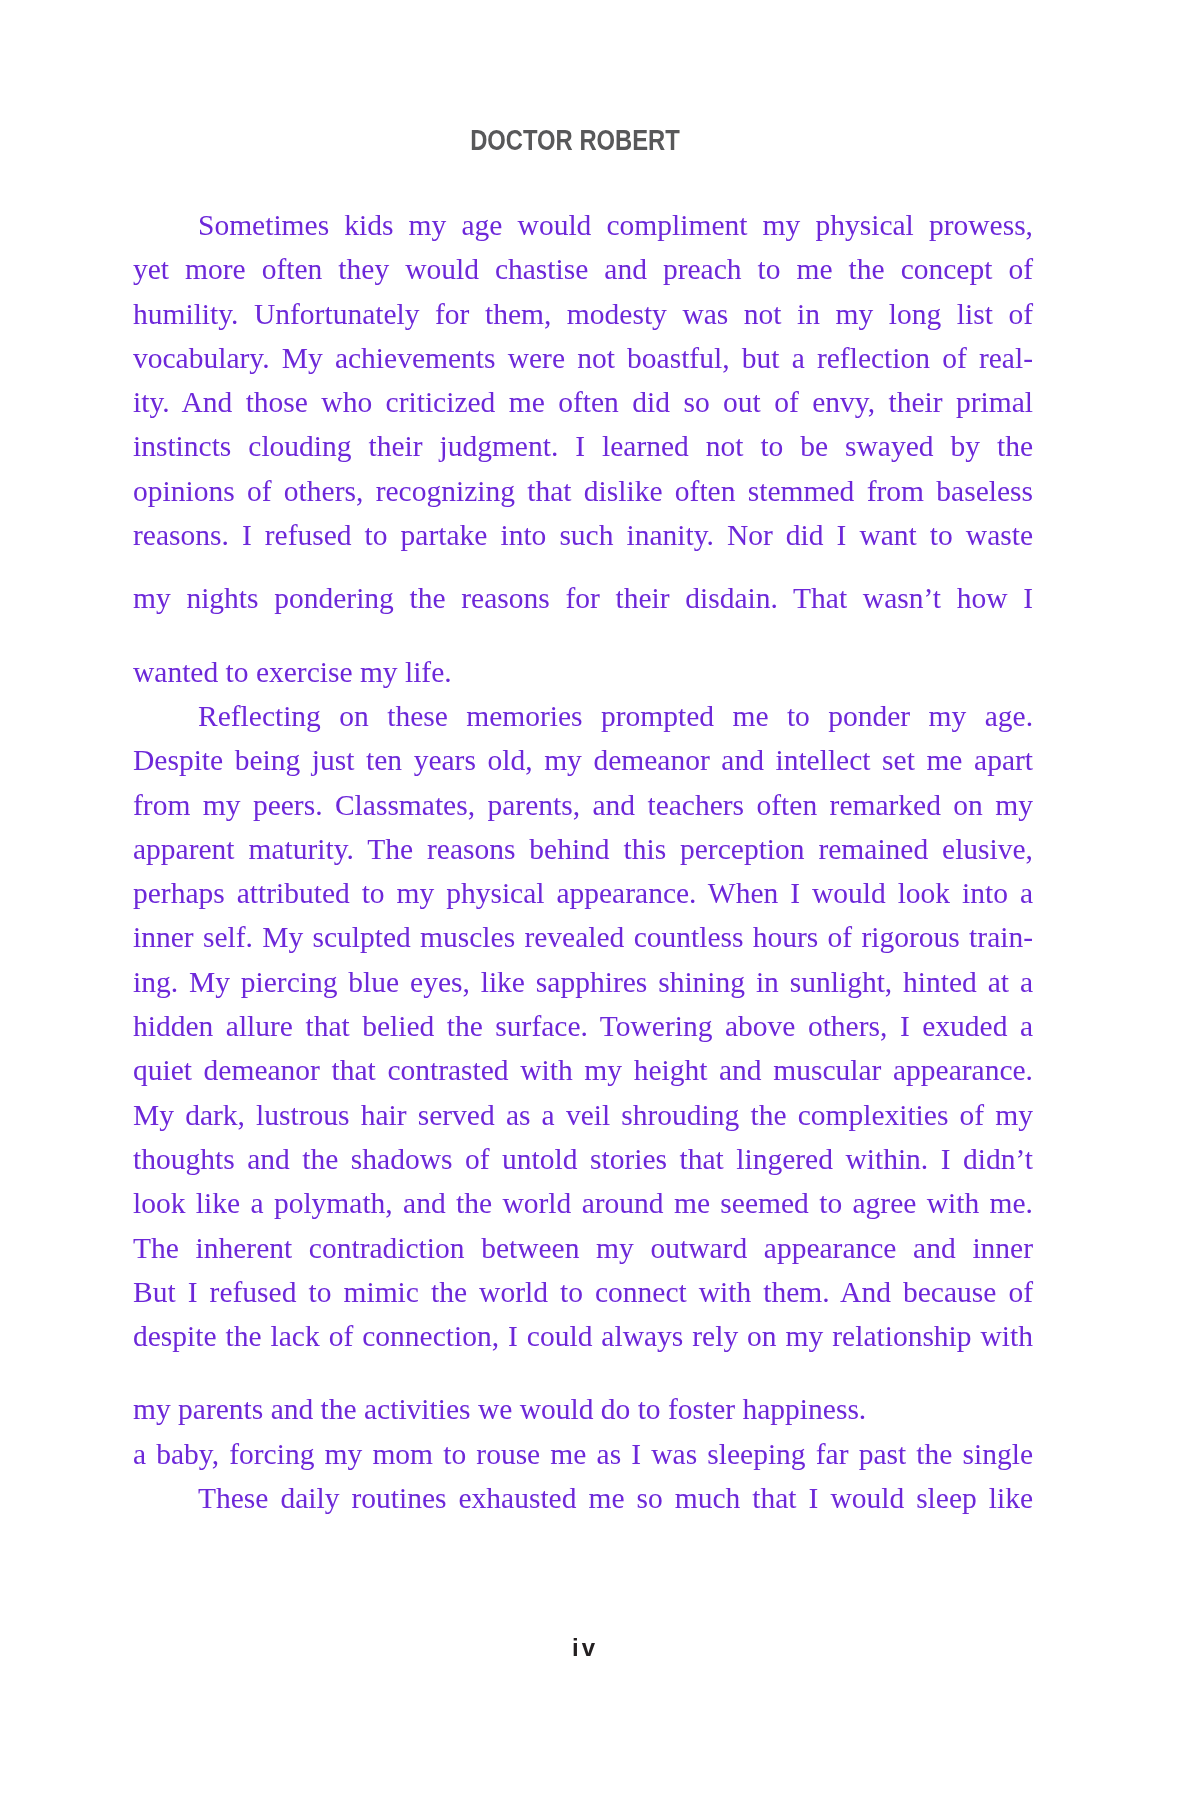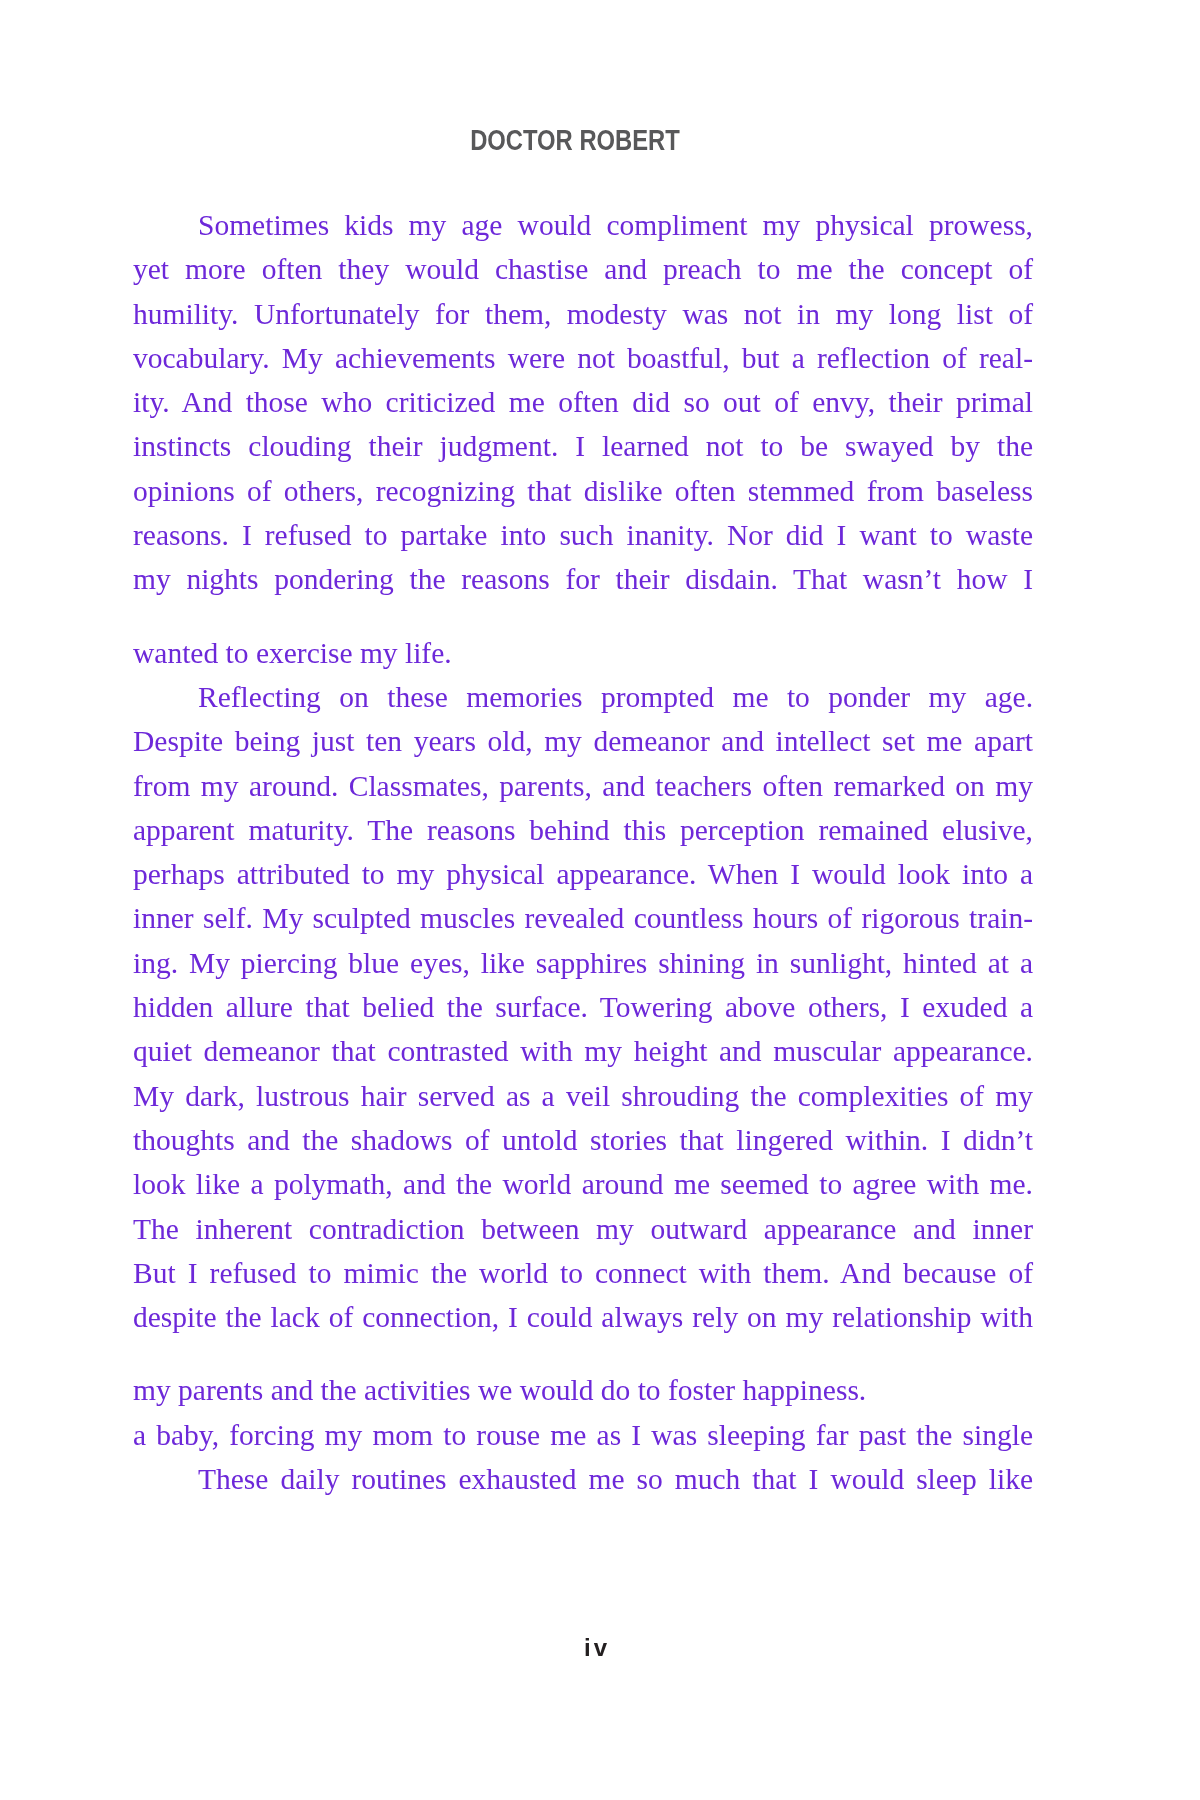--- a/index.html
+++ b/index.html
@@ -55,21 +55,21 @@
       text-align-last: justify;
       white-space: nowrap;
     }
     .line.last {
       text-align-last: left;
       margin-top: 29px;
     }
     .folio {
       position: absolute;
       top: 1634px;
-      left: 12px;
+      left: 0;
       width: 1170px;
       text-align: center;
       font-family: "Liberation Sans", sans-serif;
       font-size: 24px;
       font-weight: bold;
       color: #231f20;
       letter-spacing: 3px;
     }
   </style>
 </head>
@@ -81,27 +81,27 @@
   <div class="body-text" id="body-text">
       <p>
         <span class="line" style="text-indent: 65px;">Sometimes kids my age would compliment my physical prowess,</span>
         <span class="line" style="text-indent: 0px;">yet more often they would chastise and preach to me the concept of</span>
         <span class="line" style="text-indent: 0px;">humility. Unfortunately for them, modesty was not in my long list of</span>
         <span class="line" style="text-indent: 0px;">vocabulary. My achievements were not boastful, but a reflection of real-</span>
         <span class="line" style="text-indent: 0px;">ity. And those who criticized me often did so out of envy, their primal</span>
         <span class="line" style="text-indent: 0px;">instincts clouding their judgment. I learned not to be swayed by the</span>
         <span class="line" style="text-indent: 0px;">opinions of others, recognizing that dislike often stemmed from baseless</span>
         <span class="line" style="text-indent: 0px;">reasons. I refused to partake into such inanity. Nor did I want to waste</span>
-        <span class="line" style="text-indent: 0px;">my nights pondering the reasons for their disdain. That wasn’t how I</span>
+        <span class="line" style="text-indent: 0px; margin-top: 19px;">my nights pondering the reasons for their disdain. That wasn’t how I</span>
         <span class="line last" style="text-indent: 0px;">wanted to exercise my life.</span>
       </p>
       <p>
         <span class="line" style="text-indent: 65px;">Reflecting on these memories prompted me to ponder my age.</span>
         <span class="line" style="text-indent: 0px;">Despite being just ten years old, my demeanor and intellect set me apart</span>
-        <span class="line" style="text-indent: 0px;">from my around. Classmates, parents, and teachers often remarked on my</span>
+        <span class="line" style="text-indent: 0px;">from my peers. Classmates, parents, and teachers often remarked on my</span>
         <span class="line" style="text-indent: 0px;">apparent maturity. The reasons behind this perception remained elusive,</span>
         <span class="line" style="text-indent: 0px;">perhaps attributed to my physical appearance. When I would look into a</span>
         <span class="line" style="text-indent: 0px;">inner self. My sculpted muscles revealed countless hours of rigorous train-</span>
         <span class="line" style="text-indent: 0px;">ing. My piercing blue eyes, like sapphires shining in sunlight, hinted at a</span>
         <span class="line" style="text-indent: 0px;">hidden allure that belied the surface. Towering above others, I exuded a</span>
         <span class="line" style="text-indent: 0px;">quiet demeanor that contrasted with my height and muscular appearance.</span>
         <span class="line" style="text-indent: 0px;">My dark, lustrous hair served as a veil shrouding the complexities of my</span>
         <span class="line" style="text-indent: 0px;">thoughts and the shadows of untold stories that lingered within. I didn’t</span>
         <span class="line" style="text-indent: 0px;">look like a polymath, and the world around me seemed to agree with me.</span>
         <span class="line" style="text-indent: 0px;">The inherent contradiction between my outward appearance and inner</span>

